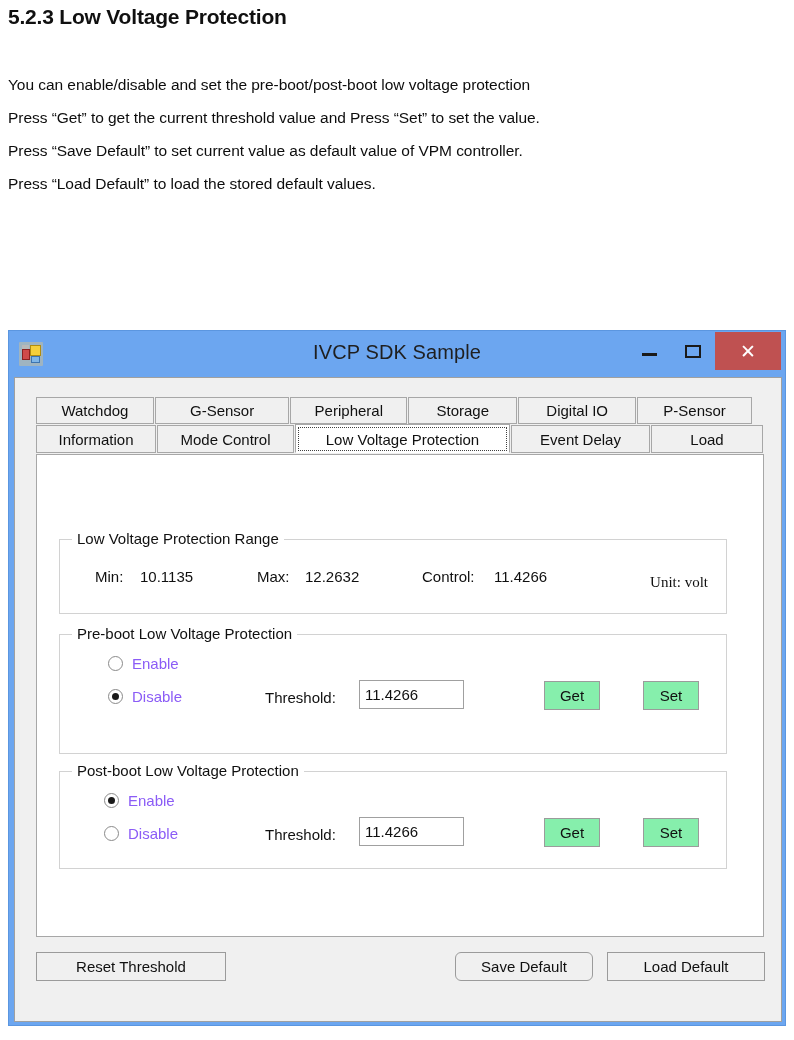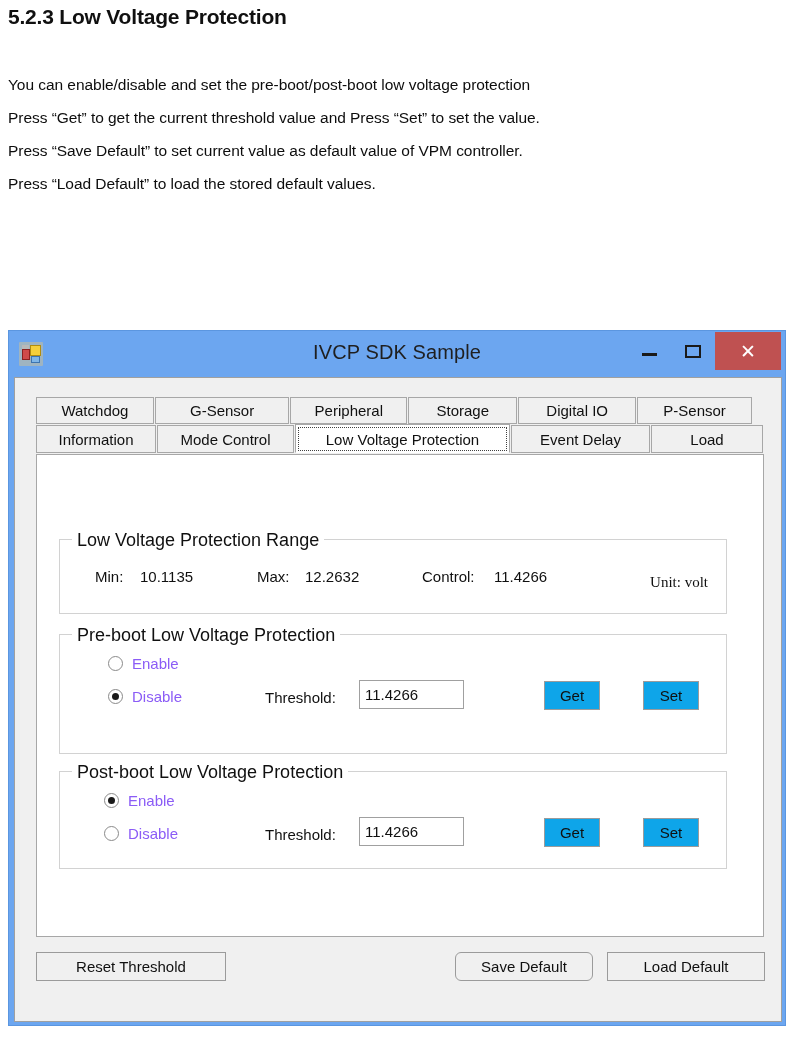--- a/index.html
+++ b/index.html
@@ -206,21 +206,21 @@
     position: absolute;
     border: 1px solid #d2d2d2;
     box-sizing: border-box;
   }
   .gb-title {
     position: absolute;
     top: -10px;
     left: 12px;
     background: #ffffff;
     padding: 0 5px;
-    font-size: 18px;
+    font-size: 15px;
     color: #101010;
     white-space: nowrap;
   }
   #gb-range { left: 44px; top: 161px; width: 668px; height: 75px; }
   #gb-pre   { left: 44px; top: 256px; width: 668px; height: 120px; }
   #gb-post  { left: 44px; top: 393px; width: 668px; height: 98px; }
 
   .range-line {
     position: absolute;
     top: 28px;
@@ -288,21 +288,21 @@
     color: #101010;
     display: flex;
     align-items: center;
     padding-left: 5px;
     font-family: "Liberation Sans", sans-serif;
   }
 
   
   .btn {
     position: absolute;
-    background: #0ea5e9;
+    background: #86efac;
     border: 1px solid #9b9b9b;
     box-sizing: border-box;
     font-size: 15px;
     color: #101010;
     display: flex;
     align-items: center;
     justify-content: center;
     white-space: nowrap;
     font-family: "Liberation Sans", sans-serif;
   }

